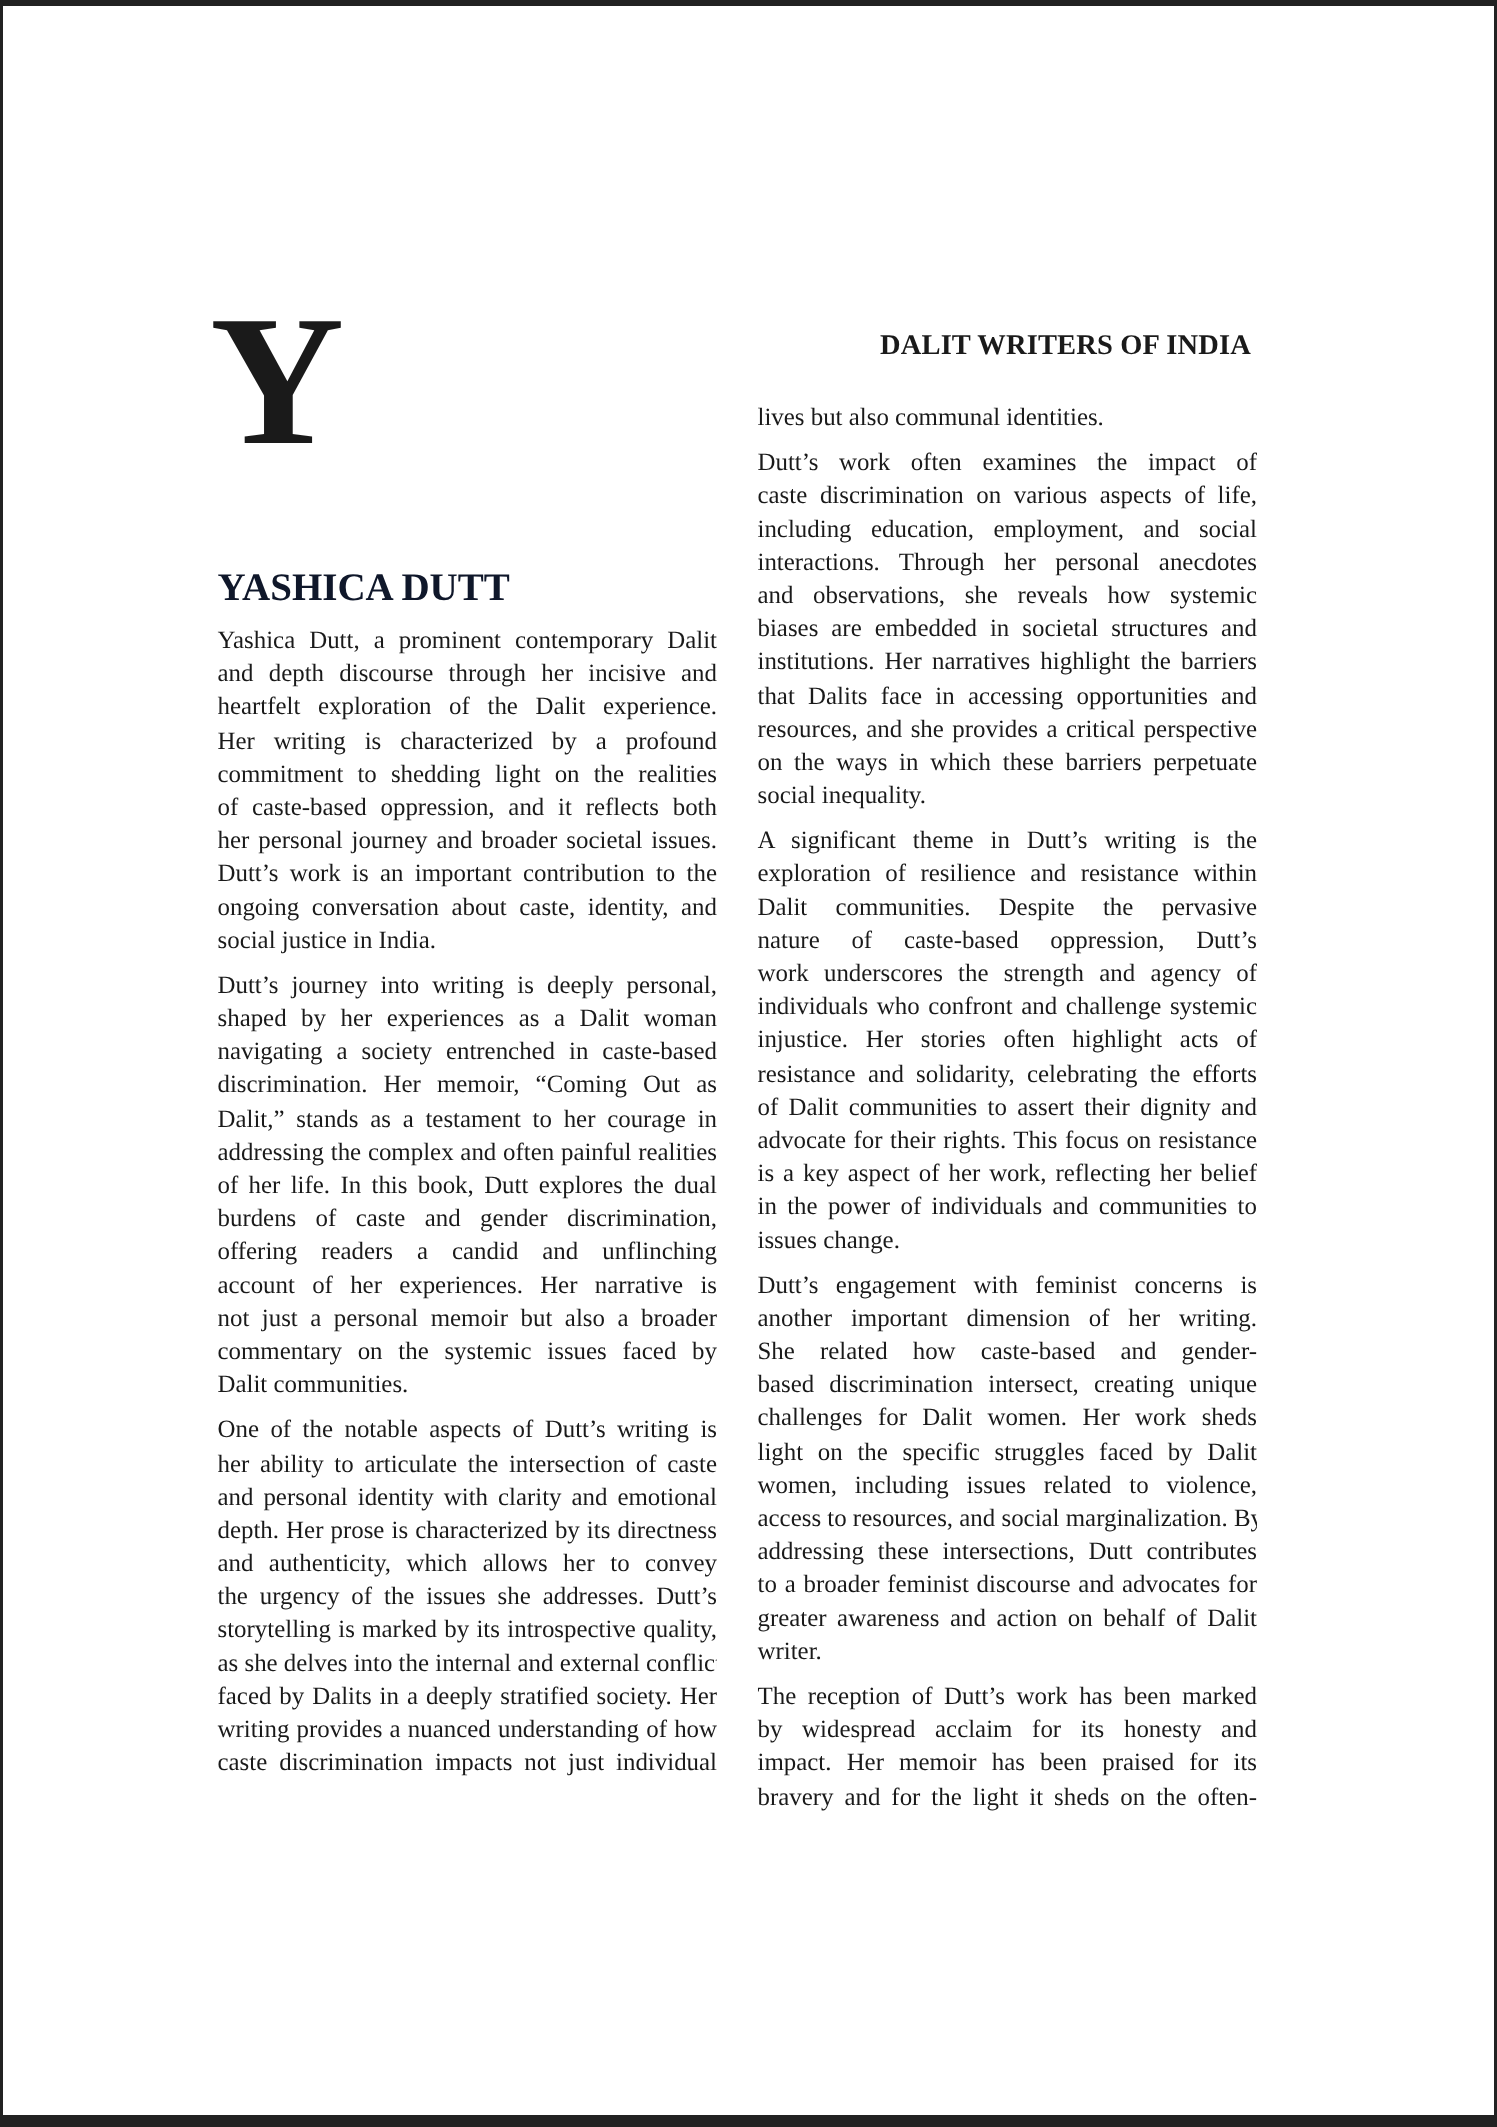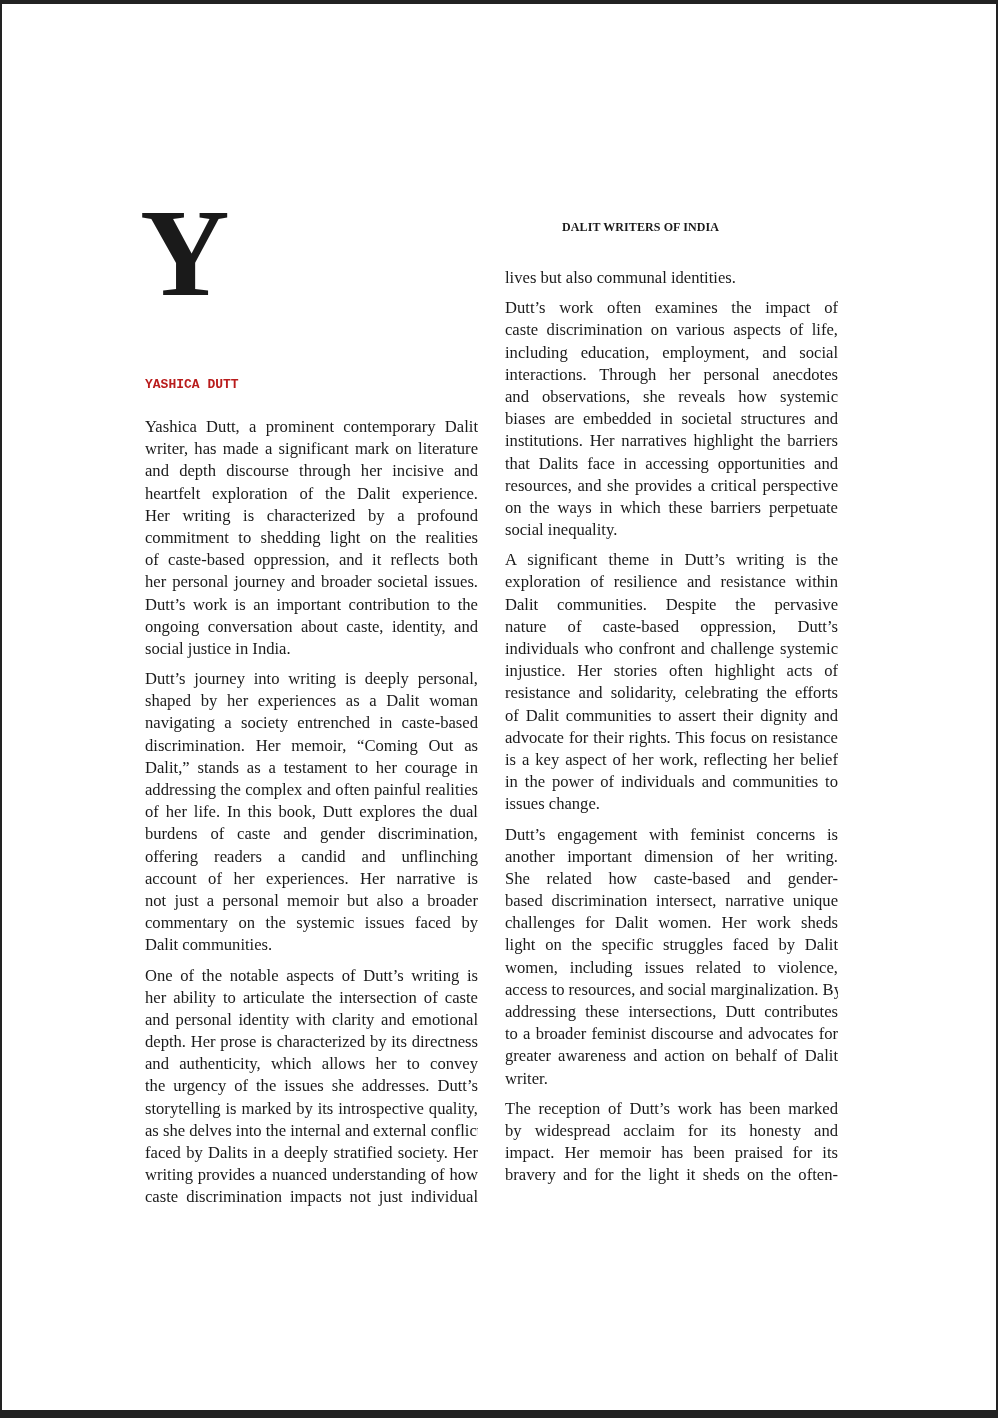--- a/index.html
+++ b/index.html
@@ -1,38 +1,37 @@
 <!DOCTYPE html>
 <html><head>
 <meta charset="utf-8">
 <style>
   html, body { margin:0; padding:0; }
   body { width:998px; height:1418px; background:#222; position:relative; overflow:hidden; font-family:"DejaVu Serif", "Liberation Serif", serif; }
   .page { position:absolute; left:2px; top:4px; width:994px; height:1406px; background:#fff; }
-  .running-head { position:absolute; left:560px; width:288px; top:216px; text-align:left; font-family:"Liberation Serif", serif; font-weight:bold; font-size:12px; color:#1a1a1a; letter-spacing:0.1px; }
+  .running-head { position:absolute; left:544px; width:288px; top:216px; text-align:right; font-family:"Liberation Serif", serif; font-weight:bold; font-size:19px; color:#1a1a1a; letter-spacing:0.1px; }
   .dropcap { position:absolute; left:138px; top:188px; font-family:"Liberation Serif", serif; font-weight:bold; font-size:124px; line-height:1; color:#1a1a1a; }
-  .author { position:absolute; left:143px; top:373px; font-family:Liberation Mono, monospace; font-weight:bold; font-size:13px; color:#b91c1c; }
+  .author { position:absolute; left:143px; top:373px; font-family:Liberation Serif, serif; font-weight:bold; font-size:26px; color:#0f172a; }
   .col { position:absolute; width:345px; font-family:"Liberation Serif", serif; font-size:16.6px; color:#1a1a1a; }
   .col-left { left:143px; top:412px; }
   .col-right { left:503px; top:263px; }
   .para { margin:0 12px 8px 0; }
   .line { display:block; height:22.2px; line-height:22.2px; white-space:nowrap; text-align:justify; text-align-last:justify; overflow:hidden; }
   .line.last { text-align-last:left; }
 </style>
 </head>
 <body>
 
 <div class="page">
   <div class="running-head">DALIT WRITERS OF INDIA</div>
   <div class="dropcap">Y</div>
   <div class="author">YASHICA DUTT</div>
   <div class="col col-left" id="col-left">
       <div class="para">
         <span class="line">Yashica Dutt, a prominent contemporary Dalit</span>
-        <span class="line">writer, has made a significant mark on literature</span>
         <span class="line">and depth discourse through her incisive and</span>
         <span class="line">heartfelt exploration of the Dalit experience.</span>
         <span class="line">Her writing is characterized by a profound</span>
         <span class="line">commitment to shedding light on the realities</span>
         <span class="line">of caste-based oppression, and it reflects both</span>
         <span class="line">her personal journey and broader societal issues.</span>
         <span class="line">Dutt’s work is an important contribution to the</span>
         <span class="line">ongoing conversation about caste, identity, and</span>
         <span class="line last">social justice in India.</span>
       </div>
@@ -80,34 +79,35 @@
         <span class="line">that Dalits face in accessing opportunities and</span>
         <span class="line">resources, and she provides a critical perspective</span>
         <span class="line">on the ways in which these barriers perpetuate</span>
         <span class="line last">social inequality.</span>
       </div>
       <div class="para">
         <span class="line">A significant theme in Dutt’s writing is the</span>
         <span class="line">exploration of resilience and resistance within</span>
         <span class="line">Dalit communities. Despite the pervasive</span>
         <span class="line">nature of caste-based oppression, Dutt’s</span>
+        <span class="line">work underscores the strength and agency of</span>
         <span class="line">individuals who confront and challenge systemic</span>
         <span class="line">injustice. Her stories often highlight acts of</span>
         <span class="line">resistance and solidarity, celebrating the efforts</span>
         <span class="line">of Dalit communities to assert their dignity and</span>
         <span class="line">advocate for their rights. This focus on resistance</span>
         <span class="line">is a key aspect of her work, reflecting her belief</span>
         <span class="line">in the power of individuals and communities to</span>
         <span class="line last">issues change.</span>
       </div>
       <div class="para">
         <span class="line">Dutt’s engagement with feminist concerns is</span>
         <span class="line">another important dimension of her writing.</span>
         <span class="line">She related how caste-based and gender-</span>
-        <span class="line">based discrimination intersect, narrative unique</span>
+        <span class="line">based discrimination intersect, creating unique</span>
         <span class="line">challenges for Dalit women. Her work sheds</span>
         <span class="line">light on the specific struggles faced by Dalit</span>
         <span class="line">women, including issues related to violence,</span>
         <span class="line">access to resources, and social marginalization. By</span>
         <span class="line">addressing these intersections, Dutt contributes</span>
         <span class="line">to a broader feminist discourse and advocates for</span>
         <span class="line">greater awareness and action on behalf of Dalit</span>
         <span class="line last">writer.</span>
       </div>
       <div class="para">

